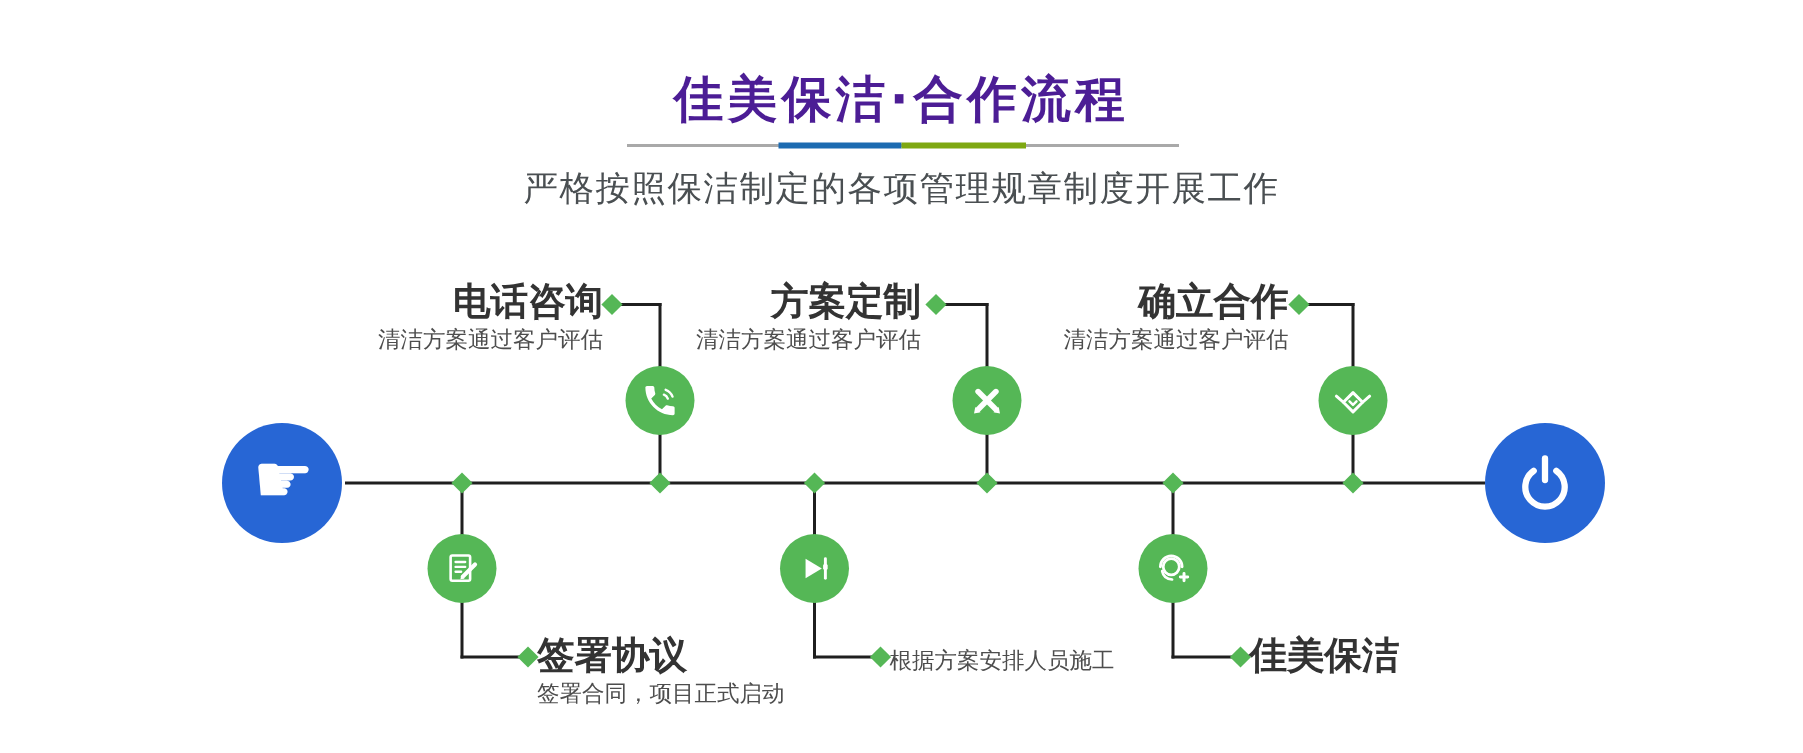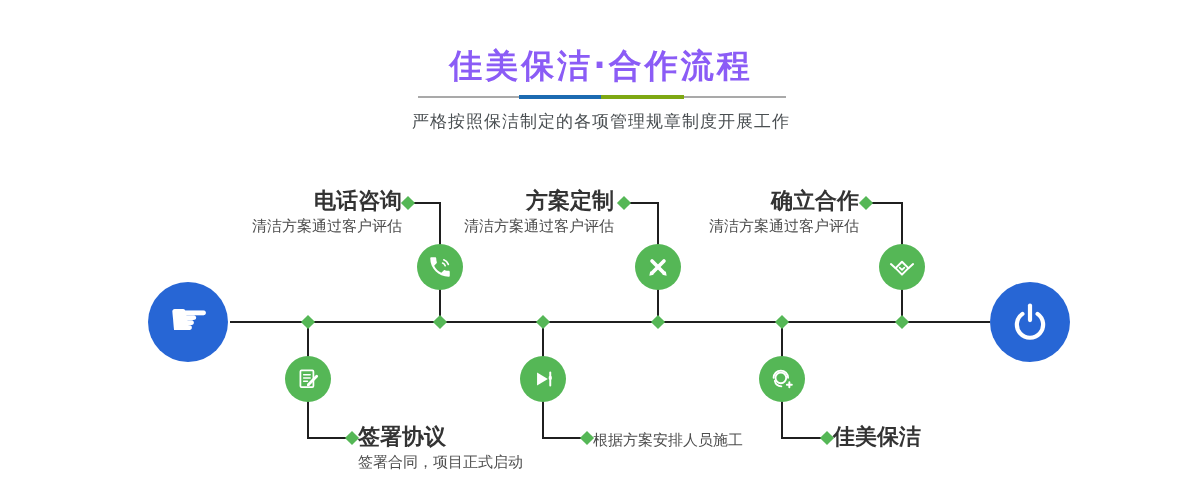--- a/index.html
+++ b/index.html
@@ -1,36 +1,36 @@
 <!DOCTYPE html>
 <html><head>
 <meta charset="utf-8">
 <style>
   html,body{margin:0;padding:0;background:#fff;}
   .page{position:relative;width:1202px;height:502px;background:#ffffff;overflow:hidden;
         font-family:"DejaVu Sans","Liberation Sans",sans-serif;}
   .title{position:absolute;left:0;top:44px;width:100%;text-align:center;
-         font-size:33px;font-weight:bold;color:#8b5cf6;letter-spacing:3px;}
+         font-size:33px;font-weight:bold;color:#4c1d95;letter-spacing:3px;}
   .divider{position:absolute;left:0;top:0;width:100%;height:0;}
   .d-gray{position:absolute;left:418px;top:96px;width:368px;height:2px;background:#a9a9a9;}
   .d-blue{position:absolute;left:519px;top:95px;width:82px;height:4px;background:#1c6bb1;}
   .d-green{position:absolute;left:601px;top:95px;width:83px;height:4px;background:#7ea812;}
   .subtitle{position:absolute;left:0;top:110px;width:100%;text-align:center;
-            font-size:17px;color:#4a4f52;letter-spacing:1px;}
+            font-size:23px;color:#4a4f52;letter-spacing:1px;}
   .hline,.vline{position:absolute;background:#1f1f1f;}
   .timeline{position:absolute;left:230px;top:321px;width:760px;height:2px;background:#1f1f1f;}
   .diamond{position:absolute;width:10px;height:10px;background:#55b756;transform:rotate(45deg);}
   .circle{position:absolute;border-radius:50%;display:flex;align-items:center;justify-content:center;}
   .c-blue{width:80px;height:80px;background:#2766d5;}
   .c-green{width:46px;height:46px;background:#55b756;}
   .hand{color:#ffffff;font-size:46px;line-height:1;transform:translate(1px,-3px);}
   .label{position:absolute;}
   .label.top{text-align:right;}
   .label.bottom{text-align:left;}
-  .step-title{font-size:22px;font-weight:bold;color:#333333;line-height:22px;}
+  .step-title{font-size:25px;font-weight:bold;color:#333333;line-height:22px;}
   .step-desc{font-size:15px;color:#4d4d4d;line-height:20px;margin-top:4px;white-space:nowrap;}
   svg{display:block;}
 </style>
 </head>
 <body>
 
 <div class="page">
 
   <div class="title">佳美保洁·合作流程</div>
   <div class="divider">

